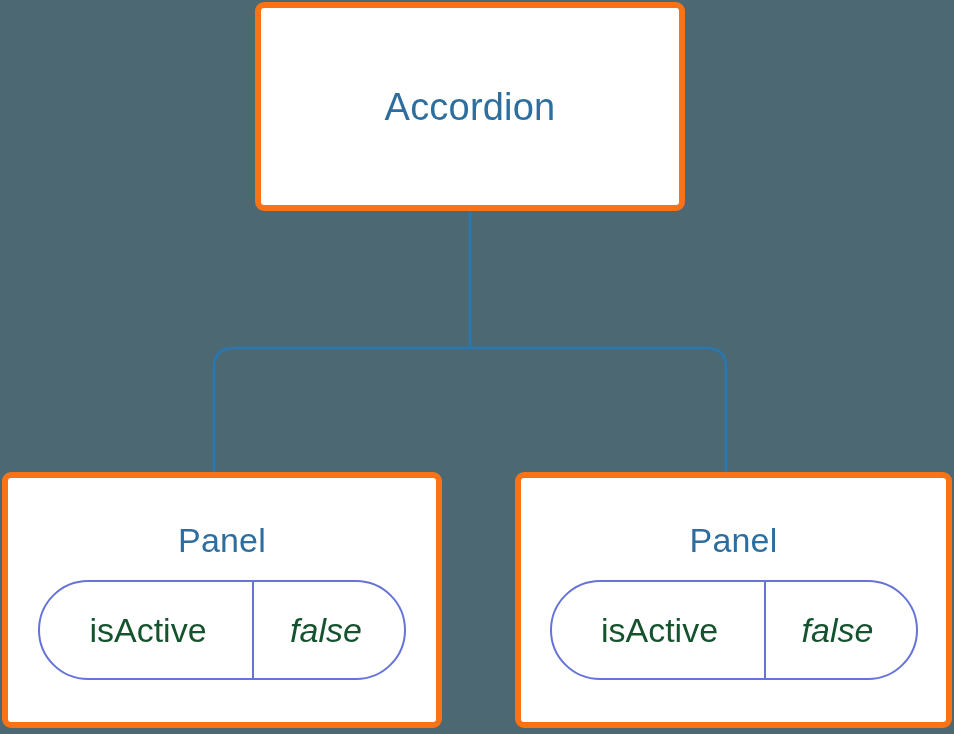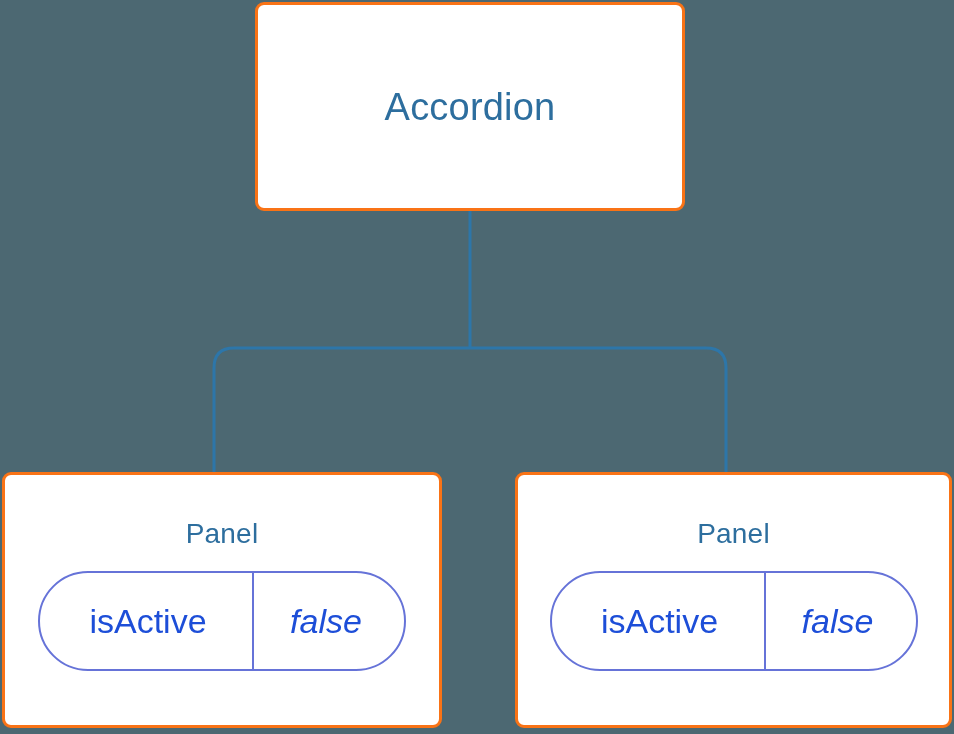--- a/index.html
+++ b/index.html
@@ -29,21 +29,21 @@
     top: 0;
     width: 954px;
     height: 734px;
     pointer-events: none;
   }
 
   
   .node {
     position: absolute;
     background: #ffffff;
-    border: 3px solid #f97316;
+    border: 6px solid #f97316;
     border-radius: 9px;
     box-sizing: border-box;
     display: flex;
     flex-direction: column;
     align-items: center;
   }
 
   .node-root {
     left: 255px;
     top: 2px;
@@ -68,21 +68,21 @@
 
   .node-title {
     color: #2d6e9e;
     font-size: 38px;
     line-height: 1;
     letter-spacing: 0.2px;
     white-space: nowrap;
   }
 
   .node-child .node-title {
-    font-size: 28px;
+    font-size: 34px;
     margin-top: 45px;
   }
 
   
   .prop-pill {
     position: relative;
     margin-top: 23px;
     height: 100px;
     border: 2px solid #6673d8;
     border-radius: 50px;
@@ -93,21 +93,21 @@
   }
 
   .node-child-left .prop-pill  { width: 368px; }
   .node-child-right .prop-pill { width: 368px; }
 
   .prop-key,
   .prop-value {
     display: flex;
     align-items: center;
     justify-content: center;
-    color: #1d4ed8;
+    color: #14532d;
     font-size: 34px;
     line-height: 1;
     white-space: nowrap;
     box-sizing: border-box;
   }
 
   .prop-key {
     width: 214px;
     border-right: 2px solid #6673d8;
     padding-left: 4px;

